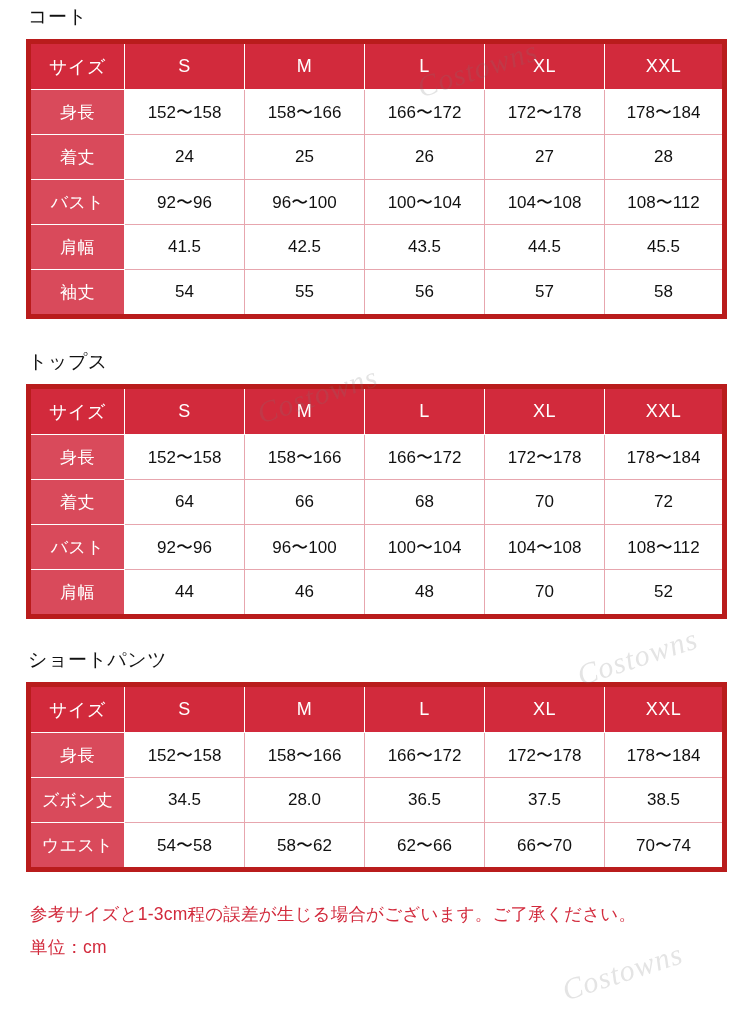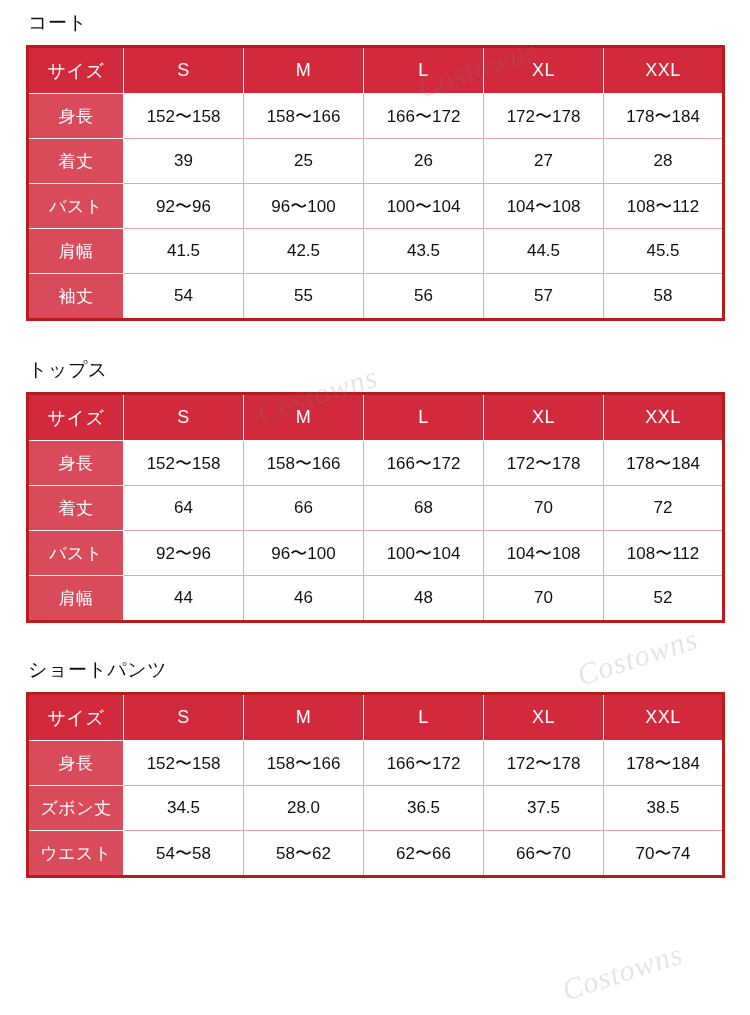--- a/index.html
+++ b/index.html
@@ -46,21 +46,21 @@
   .wm.w3 { left: 575px; top: 640px; }
   .wm.w4 { left: 560px; top: 955px; }
 
   .section {
     position: relative;
     z-index: 1;
   }
   .section-title {
     font-size: 19px;
     color: #111111;
-    margin: 6px 0 9px 2px;
+    margin: 0 0 9px 2px;
     letter-spacing: 0.5px;
   }
   .sect-coat { padding-top: 4px; }
   .sect-tops { padding-top: 30px; }
   .sect-shorts { padding-top: 28px; }
 
   table.size-table {
     border-collapse: collapse;
     width: 698px;
     table-layout: fixed;
@@ -89,21 +89,21 @@
   }
   table.size-table tbody td {
     height: 44px;
     font-size: 17px;
     color: #111111;
     border: 1px solid #e7a6ae;
     background: #ffffff;
   }
   
   table.size-table {
-    border: 3px solid #b91c1c;
+    border: 5px solid #b91c1c;
   }
   .col-head { width: 96px; }
   .col-data { width: 120px; }
 
   .notes {
     position: relative;
     z-index: 1;
     padding-top: 26px;
     margin-left: 4px;
   }
@@ -151,21 +151,21 @@
         <tr>
           <th class="rowhead">身長</th>
           <td>152〜158</td>
           <td>158〜166</td>
           <td>166〜172</td>
           <td>172〜178</td>
           <td>178〜184</td>
         </tr>
         <tr>
           <th class="rowhead">着丈</th>
-          <td>39</td>
+          <td>24</td>
           <td>25</td>
           <td>26</td>
           <td>27</td>
           <td>28</td>
         </tr>
         <tr>
           <th class="rowhead">バスト</th>
           <td>92〜96</td>
           <td>96〜100</td>
           <td>100〜104</td>
@@ -293,14 +293,18 @@
           <td>54〜58</td>
           <td>58〜62</td>
           <td>62〜66</td>
           <td>66〜70</td>
           <td>70〜74</td>
         </tr>
       </tbody>
     </table>
   </div>
 
+  <div class="notes">
+    <div class="note-line">参考サイズと1-3cm程の誤差が生じる場合がございます。ご了承ください。</div>
+    <div class="note-line">単位：cm</div>
+  </div>
 
 </div>
 
 </body></html>

